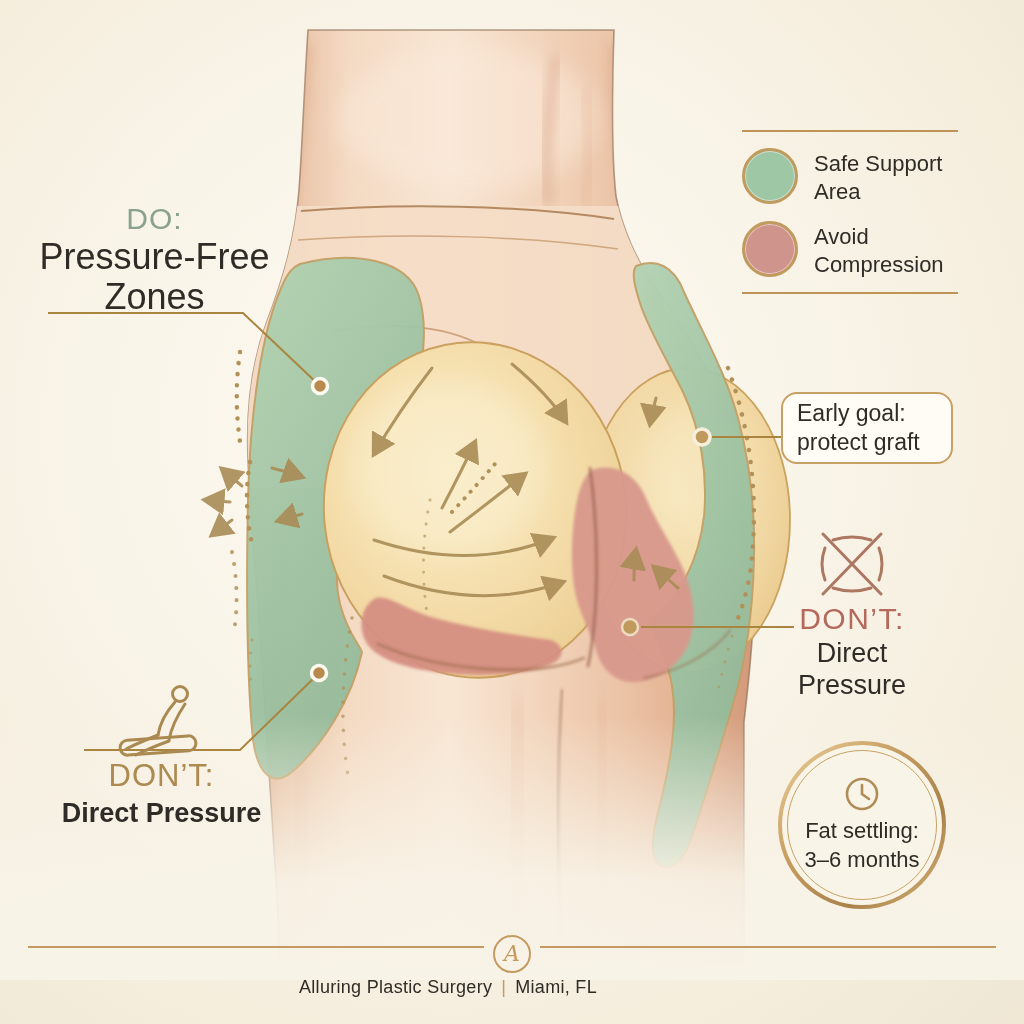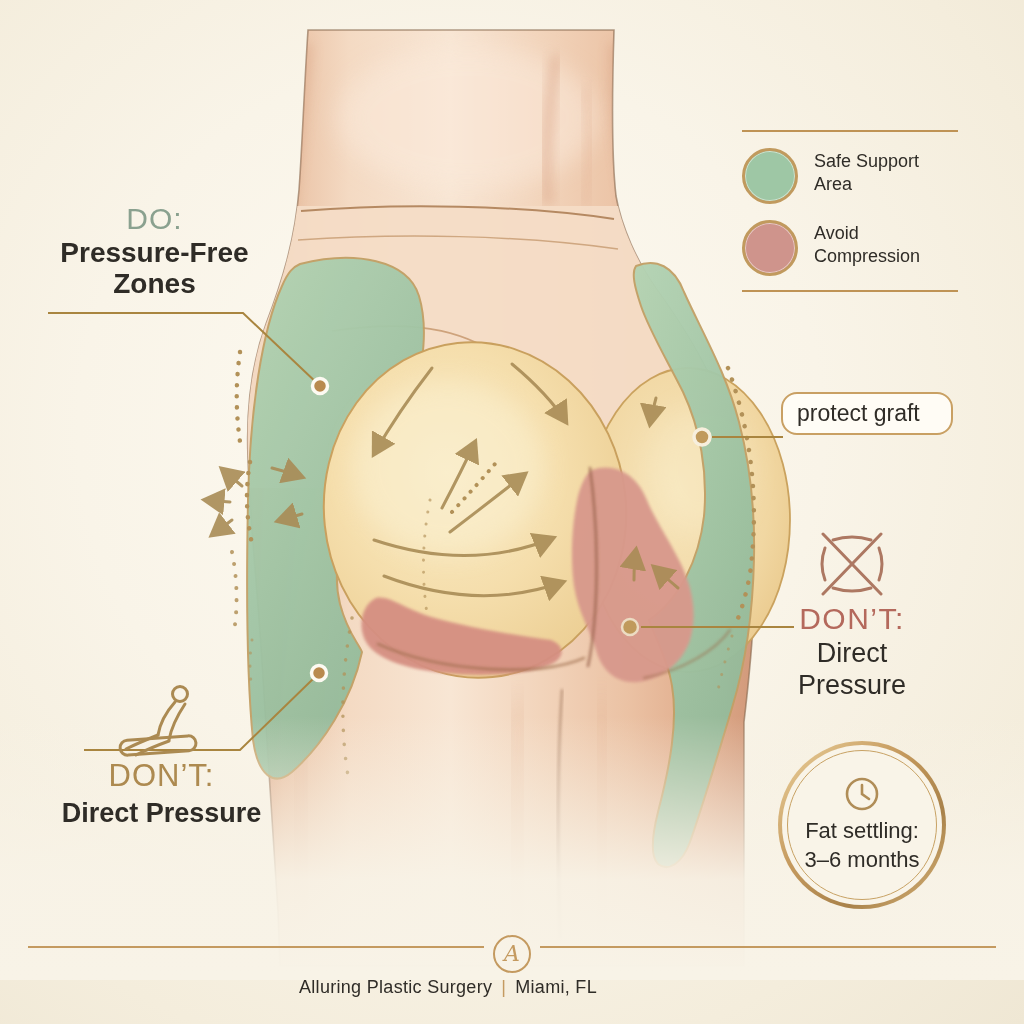--- a/index.html
+++ b/index.html
@@ -11,27 +11,27 @@
   .stage svg.art{position:absolute;left:0;top:0;}
   .overlay{position:absolute;}
 
   
   .legend{left:742px;top:130px;width:216px;}
   .legend-rule{border-top:2px solid #bf9355;width:216px;}
   .legend-item{display:flex;align-items:flex-start;gap:16px;margin:16px 0 14px 0;}
   .swatch{width:50px;height:50px;border-radius:50%;border:3px solid #c19a5e;flex:0 0 auto;box-shadow:0 0 0 1px rgba(255,255,255,.5) inset;}
   .swatch.green{background:#9ec7a5;}
   .swatch.pink{background:#cf948c;}
-  .legend-label{font-size:18px;line-height:1.25;font-weight:500;padding-top:2px;}
+  .legend-label{font-size:22px;line-height:1.25;font-weight:500;padding-top:2px;}
   .legend-label span{display:block;}
 
   
   .do-label{left:32px;top:202px;width:245px;text-align:center;}
   .do-title{font-size:30px;font-weight:500;color:#8aa18f;letter-spacing:1px;line-height:1.15;}
-  .do-line{font-size:28px;font-weight:700;color:#2f2c27;line-height:1.12;}
+  .do-line{font-size:36px;font-weight:400;color:#2f2c27;line-height:1.12;}
 
   
   .early-goal{left:781px;top:392px;width:150px;border:2px solid #c9a063;border-radius:16px;
     background:rgba(255,253,246,.92);padding:5px 4px 5px 14px;font-size:23px;line-height:1.26;font-weight:500;}
   .early-goal span{display:block;}
 
   
   .dont-right{left:770px;top:532px;width:164px;text-align:center;}
   .dont-right .icon{display:block;margin:0 auto;}
   .dont-right .title{font-size:30px;font-weight:500;color:#b4695c;letter-spacing:1.5px;margin-top:6px;line-height:1.15;}
@@ -240,20 +240,21 @@
     <div class="legend-rule"></div>
   </div>
 
   <div class="overlay do-label">
     <div class="do-title">DO:</div>
     <div class="do-line">Pressure-Free</div>
     <div class="do-line">Zones</div>
   </div>
 
   <div class="overlay early-goal">
+    <span>Early goal:</span>
     <span>protect graft</span>
   </div>
 
   <div class="overlay dont-right">
     <svg class="icon" width="72" height="64" viewBox="0 0 72 64" fill="none" stroke="#ad7862" stroke-width="3" stroke-linecap="round">
       <path d="M17,8 Q36,2 55,8"></path>
       <path d="M63,16 Q69,32 63,48"></path>
       <path d="M55,56 Q36,62 17,56"></path>
       <path d="M9,48 Q3,32 9,16"></path>
       <path d="M7,2 L65,62"></path>

